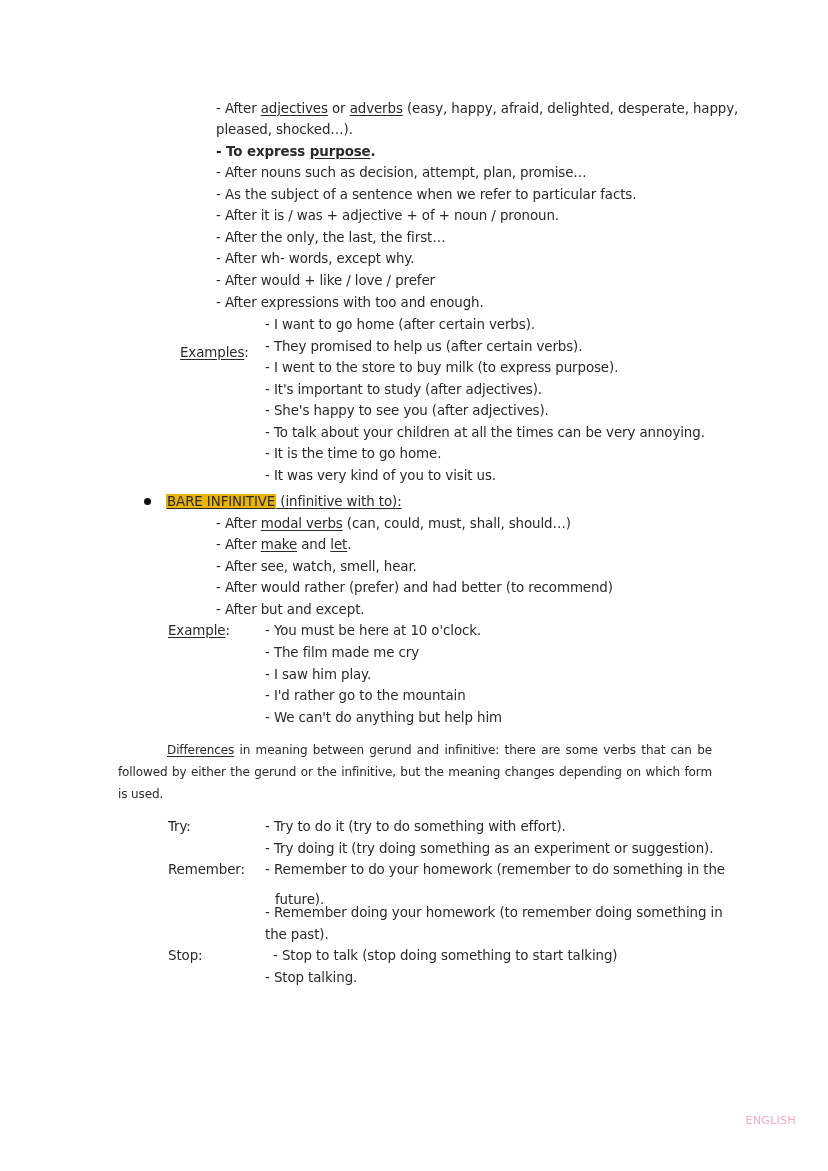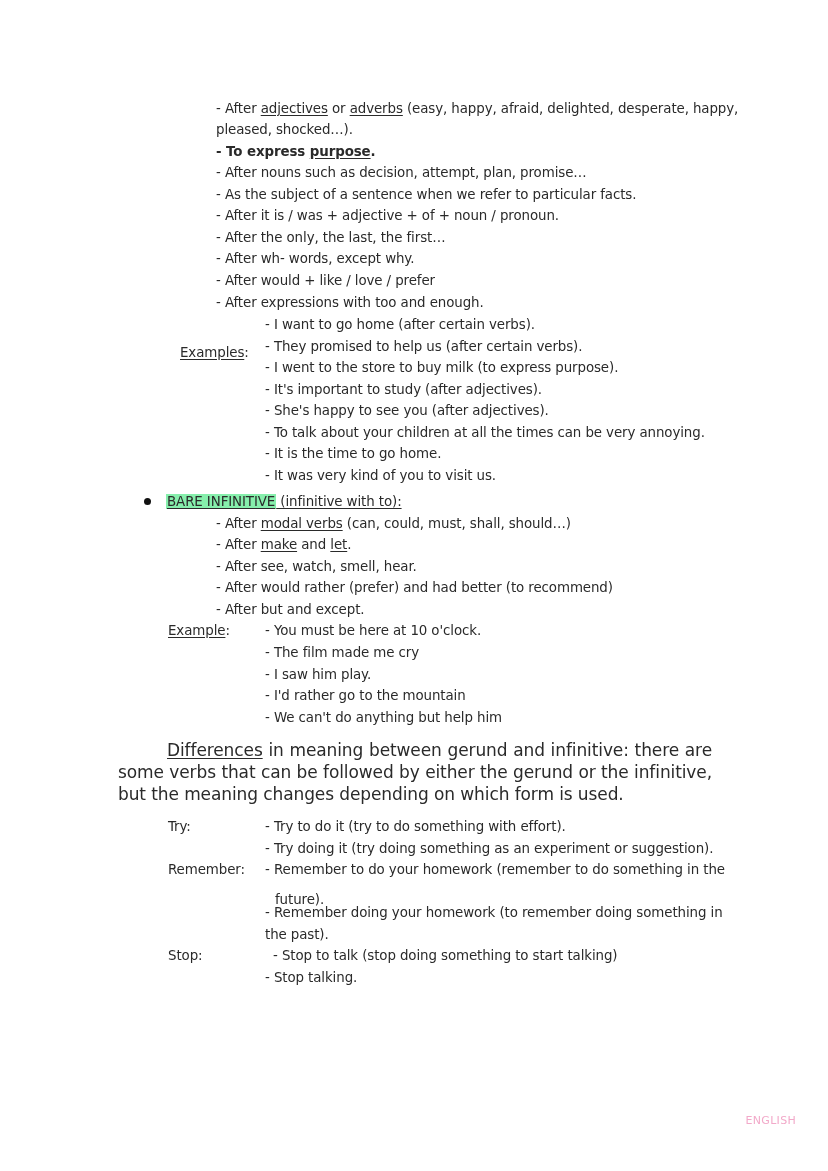--- a/index.html
+++ b/index.html
@@ -18,38 +18,38 @@
       letter-spacing: -0.1px;
     }
     .line {
       position: absolute;
       white-space: nowrap;
       line-height: 18px;
       height: 18px;
     }
     .u { text-decoration: underline; text-underline-offset: 2px; }
     .hl {
-      background: #86efac;
+      background: #eab308;
       text-decoration: underline;
       text-underline-offset: 2px;
       padding: 0 1px;
     }
     .bullet-dot {
       position: absolute;
       width: 7px; height: 7px;
       border-radius: 50%;
       background: #111;
     }
     .justify {
       position: absolute;
       left: 118px;
       width: 594px;
       line-height: 22px;
       text-align: justify;
-      font-size: 17px;
+      font-size: 12px;
     }
     .footer {
       position: absolute;
       right: 32px;
       top: 1114px;
       color: #f2a9c9;
       font-size: 11px;
       letter-spacing: 0.3px;
     }
   </style>

